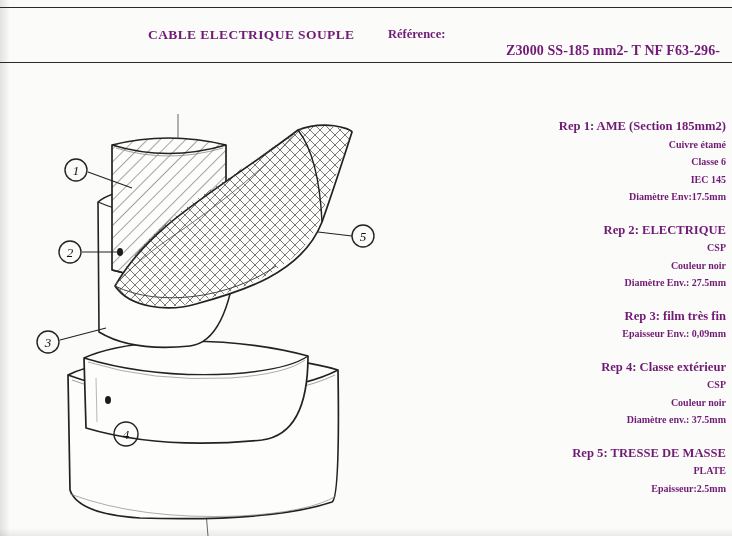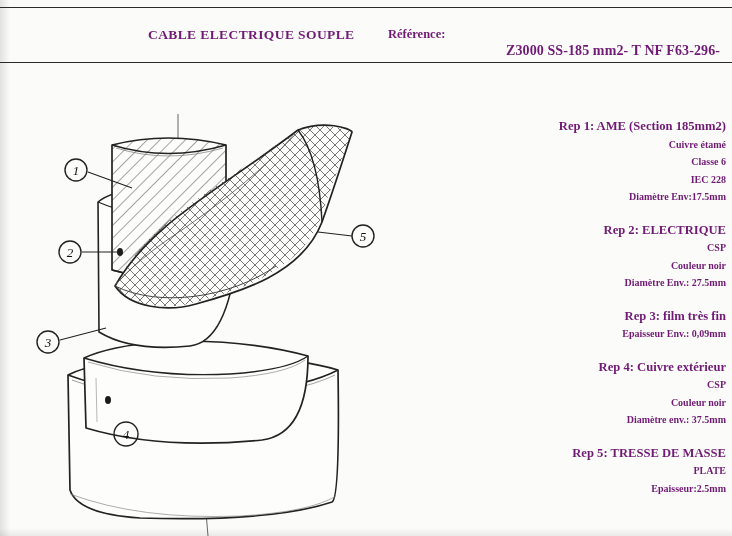--- a/index.html
+++ b/index.html
@@ -133,38 +133,38 @@
     <div class="hdr-reflabel">Référence:</div>
     <div class="hdr-refval">Z3000 SS-185 mm2- T NF   F63-296-</div>
   </div>
 
   <div id="legend">
 
     <div class="legend-group">
       <div class="legend-line head">Rep 1: AME (Section 185mm2)</div>
       <div class="legend-line">Cuivre étamé</div>
       <div class="legend-line">Classe 6</div>
-      <div class="legend-line">IEC 228</div>
+      <div class="legend-line">IEC 145</div>
       <div class="legend-line">Diamètre Env:17.5mm</div>
     </div>
 
     <div class="legend-group">
       <div class="legend-line head">Rep 2: ELECTRIQUE</div>
       <div class="legend-line">CSP</div>
       <div class="legend-line">Couleur noir</div>
       <div class="legend-line">Diamètre Env.: 27.5mm</div>
     </div>
 
     <div class="legend-group">
       <div class="legend-line head">Rep 3: film très fin</div>
       <div class="legend-line">Epaisseur Env.: 0,09mm</div>
     </div>
 
     <div class="legend-group">
-      <div class="legend-line head">Rep 4: Cuivre extérieur</div>
+      <div class="legend-line head">Rep 4: Classe extérieur</div>
       <div class="legend-line">CSP</div>
       <div class="legend-line">Couleur noir</div>
       <div class="legend-line">Diamètre env.: 37.5mm</div>
     </div>
 
     <div class="legend-group">
       <div class="legend-line head">Rep 5: TRESSE DE MASSE</div>
       <div class="legend-line">PLATE</div>
       <div class="legend-line">Epaisseur:2.5mm</div>
     </div>

